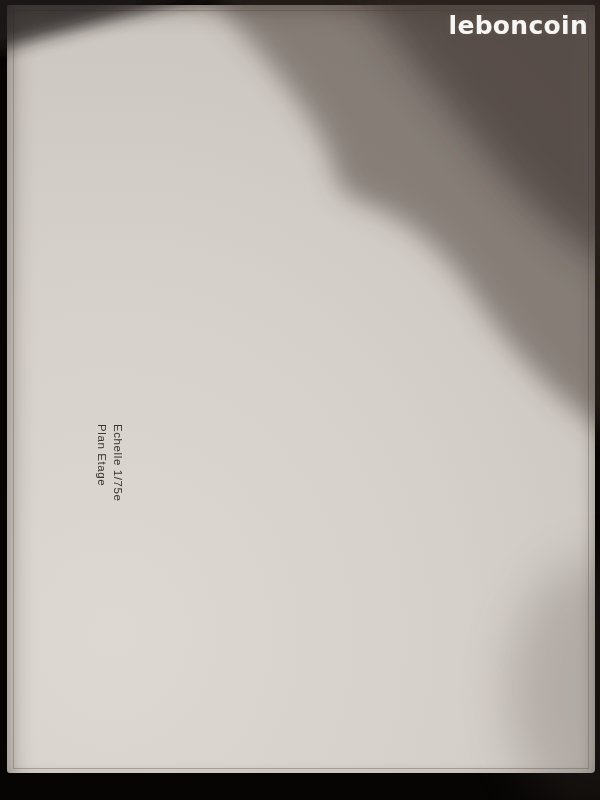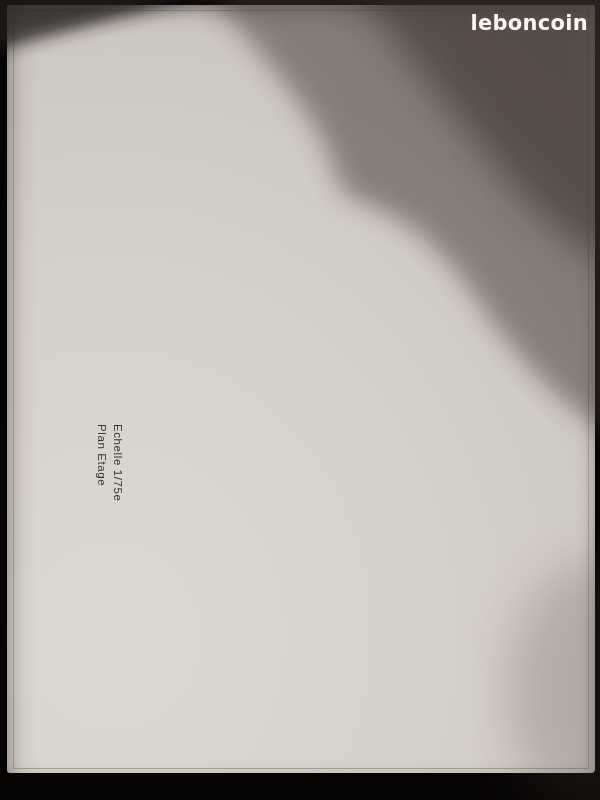--- a/index.html
+++ b/index.html
@@ -9,21 +9,21 @@
          background:radial-gradient(130% 110% at 18% 82%, #ddd8d2 0%, #d6d0ca 45%, #cbc5bf 78%, #c2bcb6 100%);
          border-radius:2px 2px 4px 3px;
          box-shadow:inset 18px 0 26px -16px rgba(44,36,30,.40), inset 0 16px 26px -14px rgba(44,36,30,.45),
                     inset -10px 0 20px -12px rgba(44,36,30,.30);}
   .sheet-border{position:absolute;left:6px;top:5px;right:6px;bottom:4px;
          border:1px solid rgba(110,102,94,.45);pointer-events:none;}
   svg text{font-family:"Liberation Serif",serif;fill:#36322d;}
   .plan-svg{position:absolute;left:0;top:0;}
   .shadow-svg{position:absolute;left:0;top:0;z-index:5;pointer-events:none;}
   .watermark{position:absolute;top:11px;right:12px;z-index:6;color:rgba(255,255,255,.95);
-         font-family:"DejaVu Sans",sans-serif;font-weight:700;font-size:21px;letter-spacing:.3px;
+         font-family:"DejaVu Sans",sans-serif;font-weight:700;font-size:25px;letter-spacing:.3px;
          text-shadow:0 0 6px rgba(120,100,90,.35);}
   .title-rot{position:absolute;z-index:2;writing-mode:vertical-rl;
          font-family:"Liberation Sans",sans-serif;font-size:11.5px;color:#38342f;letter-spacing:.6px;}
   #title1{left:96px;top:424px;}
   #title2{left:112px;top:424px;}
 </style>
 </head>
 <body>
 
 <div class="photo">

